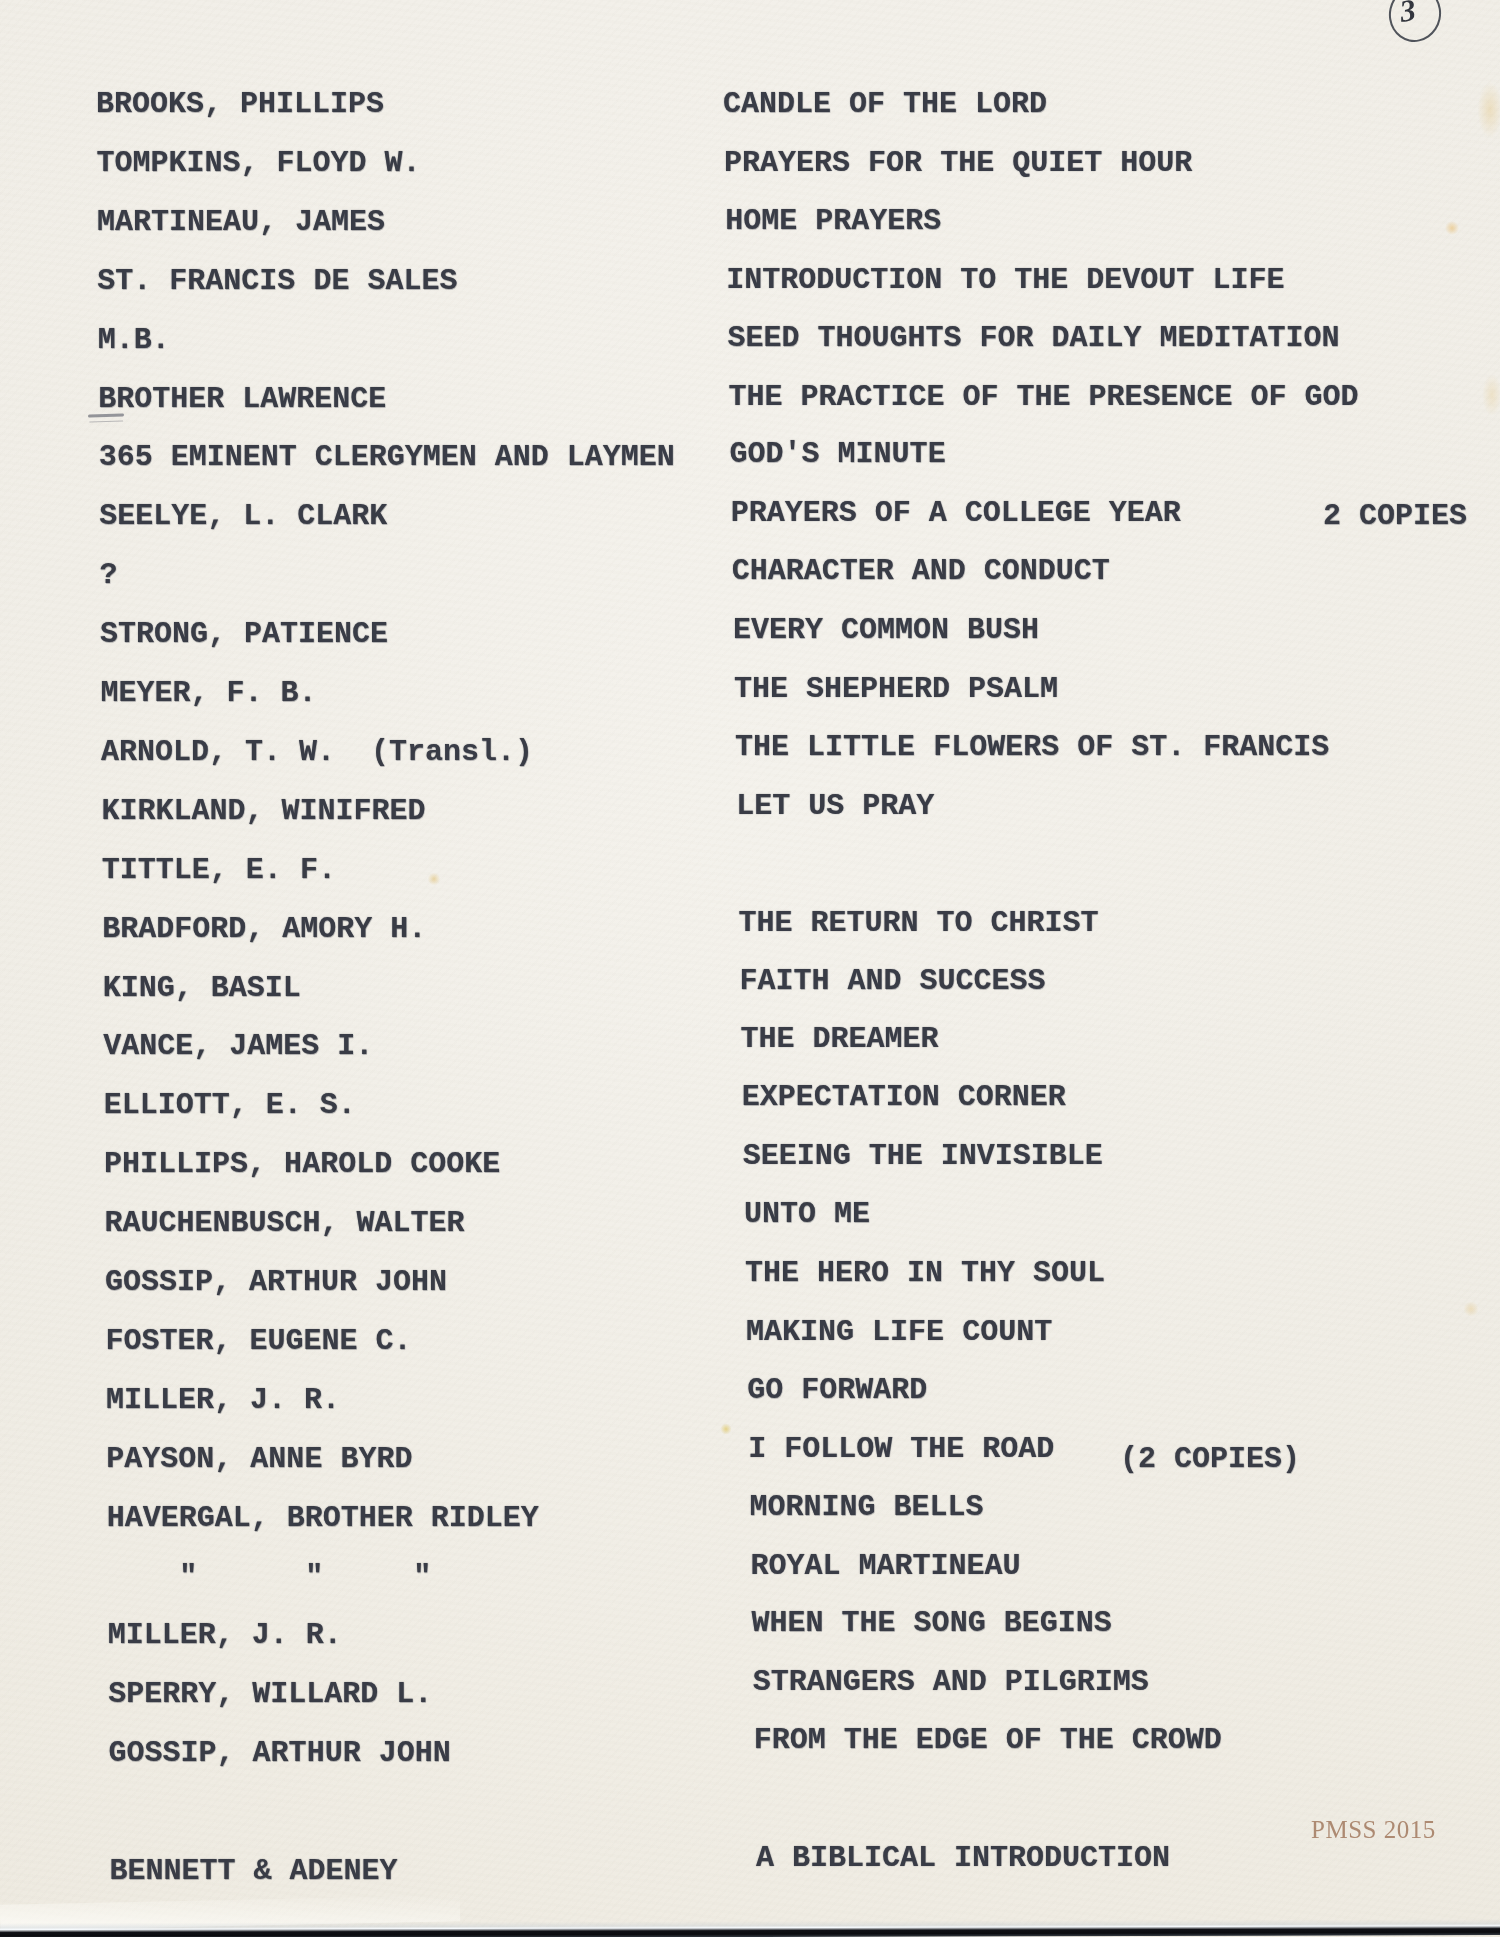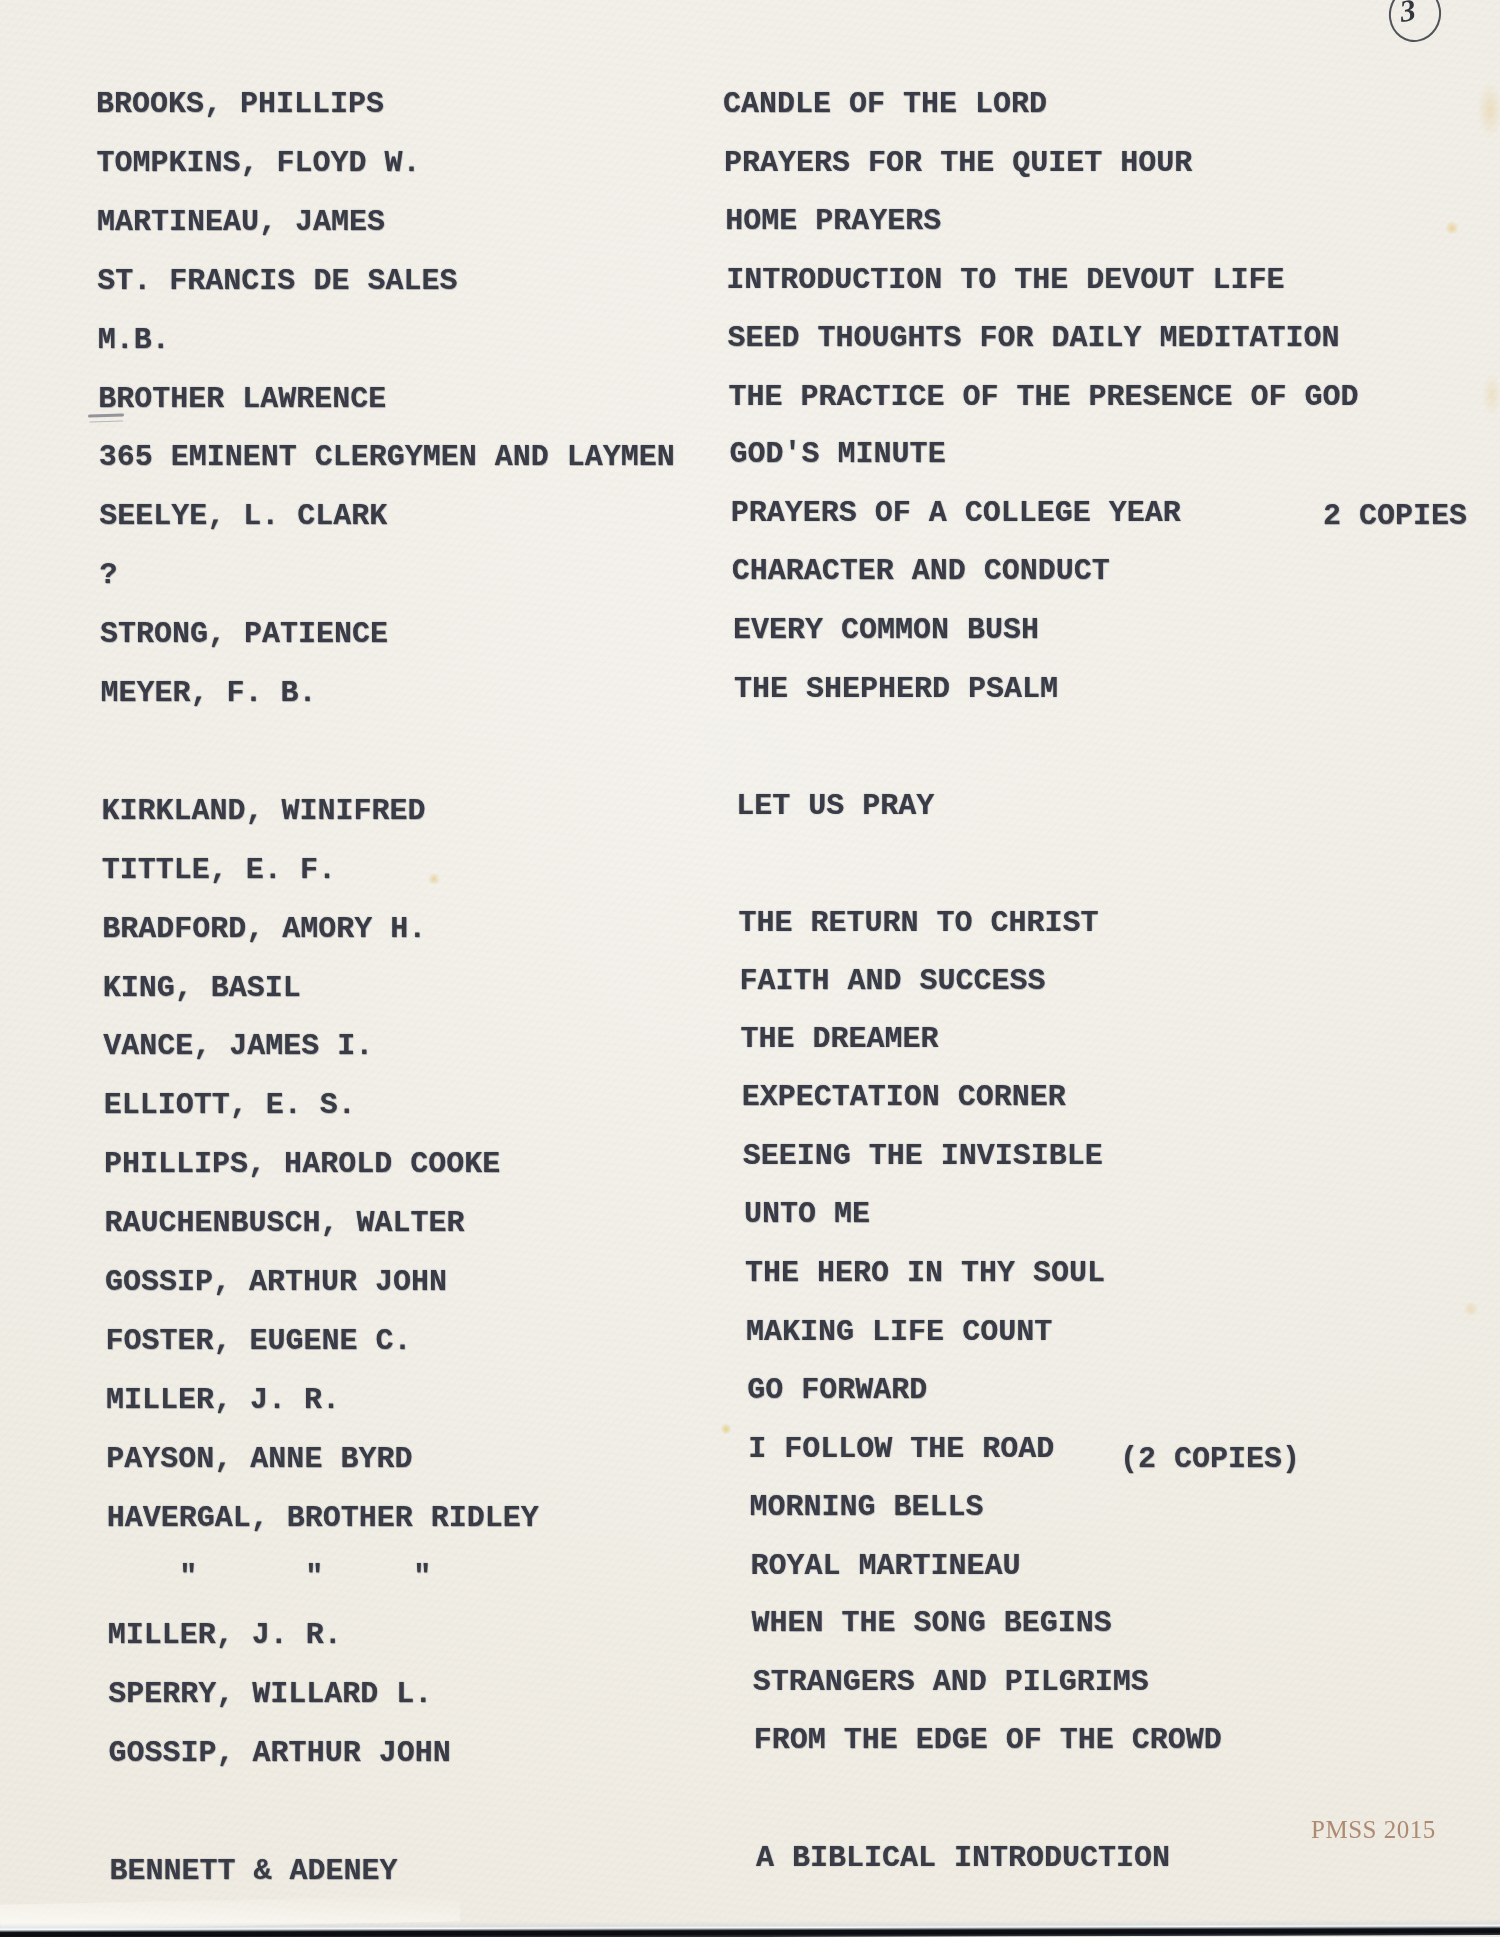--- a/index.html
+++ b/index.html
@@ -140,20 +140,25 @@
       <div class="row" style="top: 617.1px;">
     <span class="cell author" style="left: 100.05px; text-align: center;">STRONG, PATIENCE</span>
     <span class="cell title" style="left: 732.9px; transform: translateY(-4px);">EVERY COMMON BUSH</span>
 
   </div>
       <div class="row" style="top: 676px;">
     <span class="cell author" style="left: 100.5px;">MEYER, F. B.</span>
     <span class="cell title" style="left: 734px; transform: translateY(-4.5px);">THE SHEPHERD PSALM</span>
 
   </div>
+      <div class="row" style="top: 734.9px;">
+    <span class="cell author" style="left: 100.95px;">ARNOLD, T. W.  (Transl.)</span>
+    <span class="cell title" style="left: 735.1px; transform: translateY(-5px);">THE LITTLE FLOWERS OF ST. FRANCIS</span>
+
+  </div>
       <div class="row" style="top: 793.8px;">
     <span class="cell author" style="left: 101.4px;">KIRKLAND, WINIFRED</span>
     <span class="cell title" style="left: 736.2px; transform: translateY(-5.4px);">LET US PRAY</span>
 
   </div>
       <div class="row" style="top: 852.7px;">
     <span class="cell author" style="left: 101.85px;">TITTLE, E. F.</span>
 
   </div>
       <div class="row" style="top: 911.6px;">

